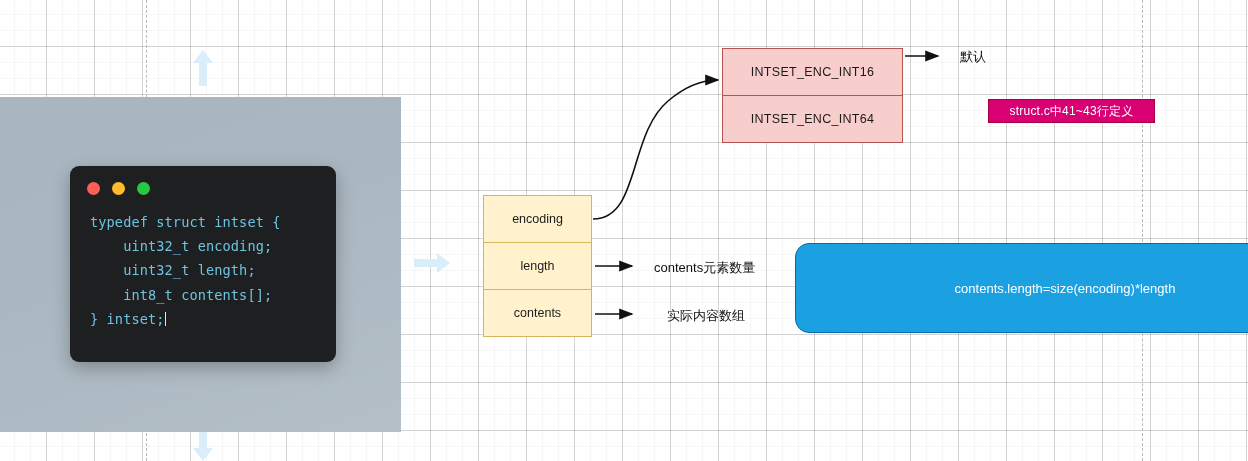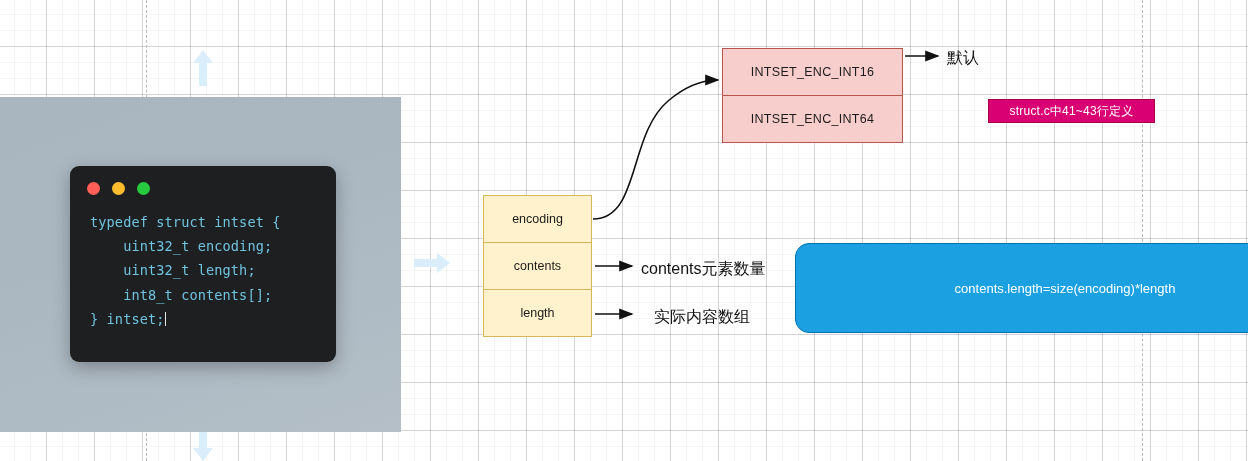--- a/index.html
+++ b/index.html
@@ -163,23 +163,24 @@
     color: #ffffff;
     font-size: 13px;
     display: flex;
     align-items: center;
     justify-content: center;
   }
 
   
   .annot {
     position: absolute;
-    font-size: 16px;
+    font-size: 13px;
     color: #111111;
     white-space: nowrap;
+    margin-left: 13px;
   }
 
   
   .overlay {
     position: absolute;
     left: 0; top: 0;
     width: 1248px; height: 461px;
     pointer-events: none;
   }
 
@@ -207,24 +208,24 @@
     uint32_t length;
     int8_t contents[];
 } intset;</span><span class="caret"></span></div>
   </div>
 
   <div class="field-stack">
     <div class="field-cell">
       <span>encoding</span>
     </div>
     <div class="field-cell">
+      <span>length</span>
+    </div>
+    <div class="field-cell">
       <span>contents</span>
-    </div>
-    <div class="field-cell">
-      <span>length</span>
     </div>
   </div>
 
   <div class="enum-stack">
     <div class="enum-cell">
       <span>INTSET_ENC_INT16</span>
     </div>
     <div class="enum-cell">
       <span>INTSET_ENC_INT64</span>
     </div>

